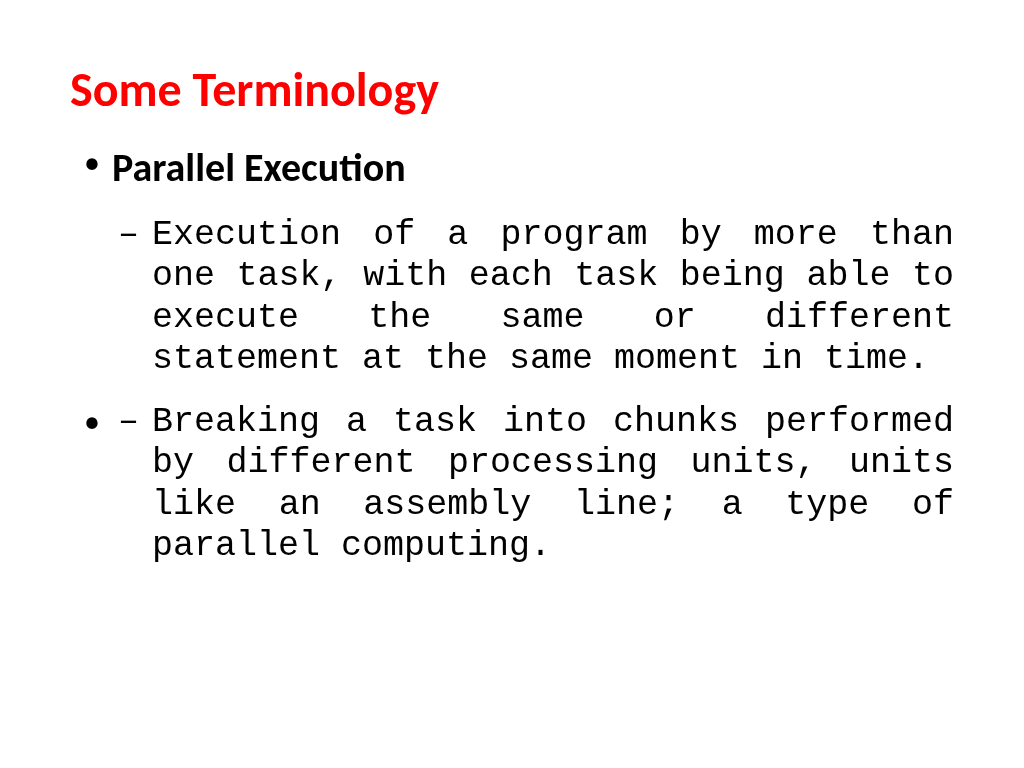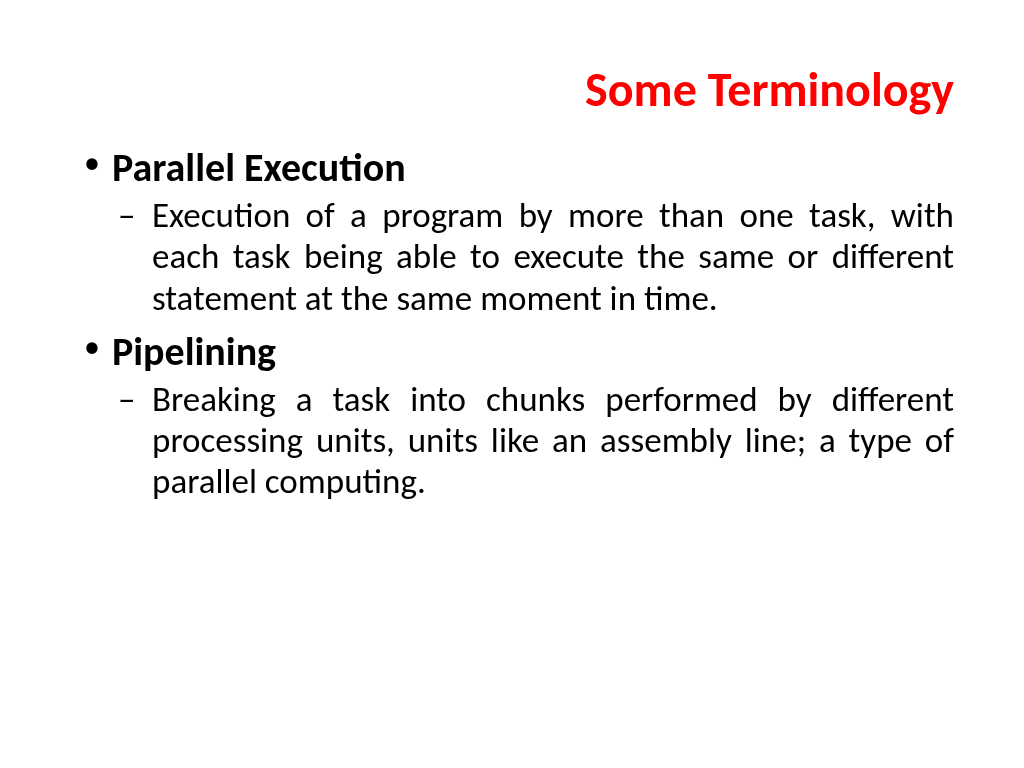--- a/index.html
+++ b/index.html
@@ -12,21 +12,21 @@
       height: 768px;
       background: white;
       font-family: Calibri, Arial, sans-serif;
       padding: 60px 70px 40px 70px;
       overflow: hidden;
     }
     .title {
       color: #ff0000;
       font-weight: bold;
       font-size: 48px;
-      text-align: right;
+      text-align: left;
       margin-bottom: 24px;
     }
     .content {
       color: #000000;
     }
     .level1 {
       list-style: none;
       padding-left: 0;
     }
     .level1-item {
@@ -43,21 +43,22 @@
       color: #000;
     }
     .term-name {
       font-weight: bold;
       font-size: 40px;
       line-height: 1.25;
     }
     .level2 {
       list-style: none;
       padding-left: 0;
-      margin-top: 2px;
+      margin-top: 22px;
+      font-family: Liberation Mono, monospace;
     }
     .level2-item {
       position: relative;
       padding-left: 40px;
       font-size: 35px;
       text-align: justify;
       line-height: 1.18;
       margin-bottom: 8px;
     }
     .level2-item::before {
@@ -76,19 +77,18 @@
 
 <div class="content">
   <ul class="level1">
     <li class="level1-item">
       <div class="term-name">Parallel Execution</div>
       <ul class="level2">
         <li class="level2-item">Execution of a program by more than one task, with each task being able to execute the same or different statement at the same moment in time.</li>
       </ul>
     </li>
     <li class="level1-item">
-      <div class="term-name">Pipelining</div>
       <ul class="level2">
         <li class="level2-item">Breaking a task into chunks performed by different processing units, units like an assembly line; a type of parallel computing.</li>
       </ul>
     </li>
   </ul>
 </div>
 
 </body></html>

